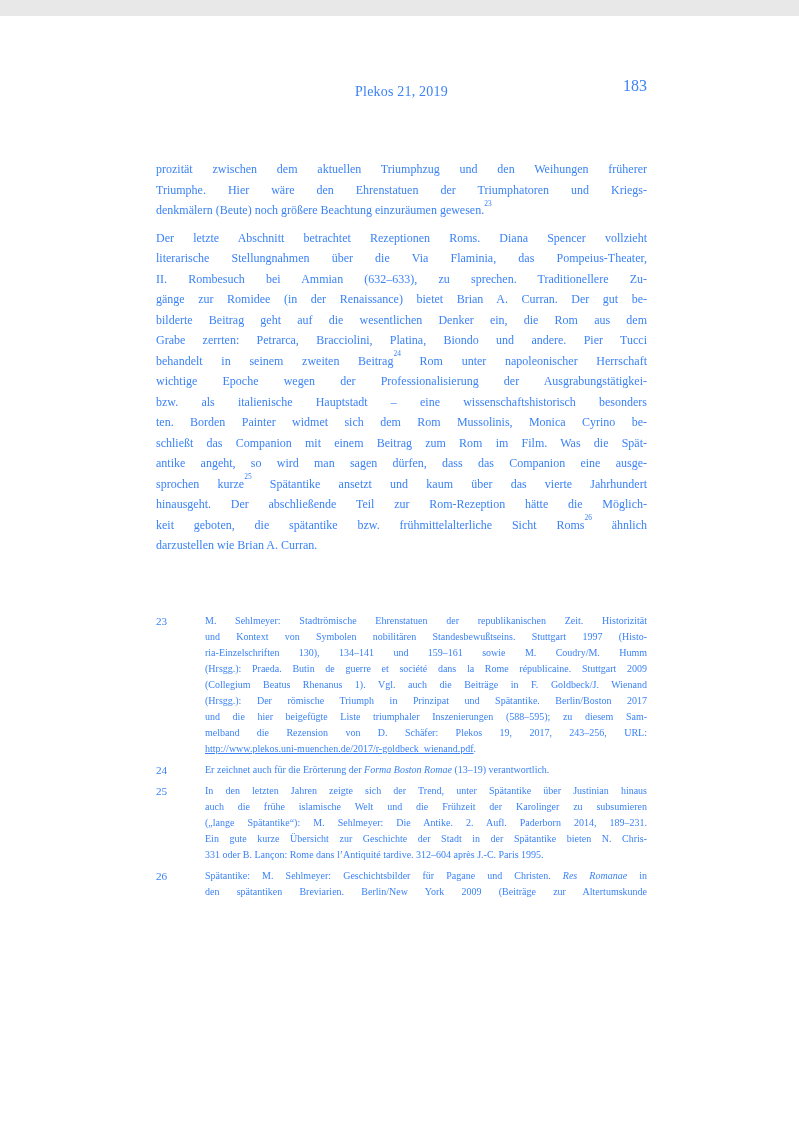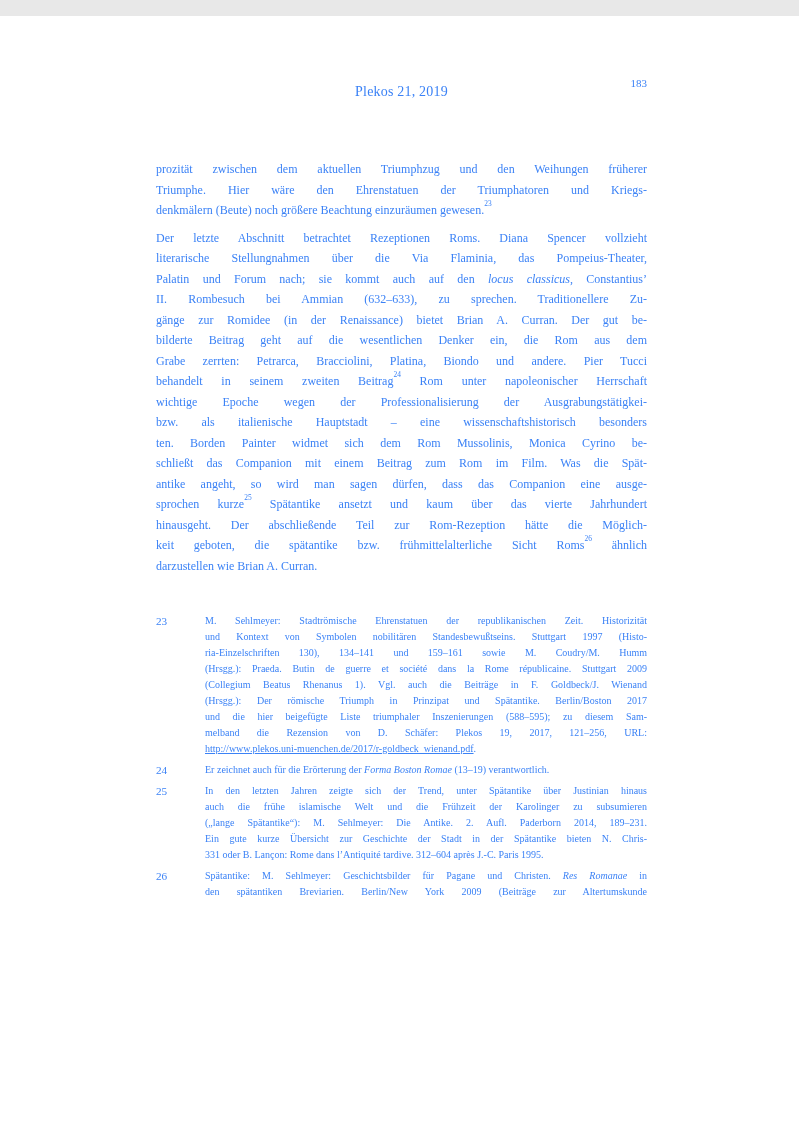--- a/index.html
+++ b/index.html
@@ -2,21 +2,21 @@
 <html lang="de"><head>
 <meta charset="utf-8">
 <style>
   html,body{margin:0;padding:0;background:#e8e8e8;}
   .page{
     position:relative;width:799px;height:1131px;margin:16px auto;
     background:#ffffff;overflow:hidden;color:#3b82f6;
     font-family:"Liberation Serif",serif;
   }
   .running-header{position:absolute;top:68px;left:156px;width:491px;text-align:center;font-size:14px;letter-spacing:.2px;}
-  .page-number{position:absolute;top:61px;left:156px;width:491px;text-align:right;font-size:11px;}
+  .page-number{position:absolute;top:61px;left:156px;width:491px;text-align:right;font-size:16px;}
   .body-text{position:absolute;top:143px;left:156px;width:491px;}
   .body-text .para{margin:0 0 7px 0;}
   .body-text .line{font-size:12px;line-height:20.5px;}
   .footnotes{position:absolute;top:597px;left:156px;width:491px;}
   .fnrow{display:flex;margin-bottom:5px;}
   .fnum{flex:0 0 49px;font-size:11.2px;line-height:16px;}
   .fnbody{flex:1 1 auto;min-width:0;}
   .fnbody .line{font-size:10px;line-height:16px;}
   .line{text-align:justify;text-align-last:justify;white-space:normal;}
   .line.last{text-align-last:left;}
@@ -34,21 +34,20 @@
 
   <main class="body-text">
     <div class="para">
         <div class="line"><span>prozität zwischen dem aktuellen Triumphzug und den Weihungen früherer</span></div>
         <div class="line"><span>Triumphe. Hier wäre den Ehrenstatuen der Triumphatoren und Kriegs-</span></div>
         <div class="line last"><span>denkmälern (Beute) noch größere Beachtung einzuräumen gewesen.</span><sup>23</sup></div>
       </div>
     <div class="para">
         <div class="line"><span>Der letzte Abschnitt betrachtet Rezeptionen Roms. Diana Spencer vollzieht</span></div>
         <div class="line"><span>literarische Stellungnahmen über die Via Flaminia, das Pompeius-Theater,</span></div>
-        <div class="line"><span>Palatin und Forum nach; sie kommt auch auf den </span><span class="it">locus classicus</span><span>, Constantius’</span></div>
         <div class="line"><span>II. Rombesuch bei Ammian (632–633), zu sprechen. Traditionellere Zu-</span></div>
         <div class="line"><span>gänge zur Romidee (in der Renaissance) bietet Brian A. Curran. Der gut be-</span></div>
         <div class="line"><span>bilderte Beitrag geht auf die wesentlichen Denker ein, die Rom aus dem</span></div>
         <div class="line"><span>Grabe zerrten: Petrarca, Bracciolini, Platina, Biondo und andere. Pier Tucci</span></div>
         <div class="line"><span>behandelt in seinem zweiten Beitrag</span><sup>24</sup><span> Rom unter napoleonischer Herrschaft</span></div>
         <div class="line"><span>wichtige Epoche wegen der Professionalisierung der Ausgrabungstätigkei-</span></div>
         <div class="line"><span>bzw. als italienische Hauptstadt – eine wissenschaftshistorisch besonders</span></div>
         <div class="line"><span>ten. Borden Painter widmet sich dem Rom Mussolinis, Monica Cyrino be-</span></div>
         <div class="line"><span>schließt das Companion mit einem Beitrag zum Rom im Film. Was die Spät-</span></div>
         <div class="line"><span>antike angeht, so wird man sagen dürfen, dass das Companion eine ausge-</span></div>
@@ -63,21 +62,21 @@
     <div class="fnrow">
       <div class="fnum">23</div>
       <div class="fnbody">
           <div class="line"><span>M. Sehlmeyer: Stadtrömische Ehrenstatuen der republikanischen Zeit. Historizität</span></div>
           <div class="line"><span>und Kontext von Symbolen nobilitären Standesbewußtseins. Stuttgart 1997 (Histo-</span></div>
           <div class="line"><span>ria-Einzelschriften 130), 134–141 und 159–161 sowie M. Coudry/M. Humm</span></div>
           <div class="line"><span>(Hrsgg.): Praeda. Butin de guerre et société dans la Rome républicaine. Stuttgart 2009</span></div>
           <div class="line"><span>(Collegium Beatus Rhenanus 1). Vgl. auch die Beiträge in F. Goldbeck/J. Wienand</span></div>
           <div class="line"><span>(Hrsgg.): Der römische Triumph in Prinzipat und Spätantike. Berlin/Boston 2017</span></div>
           <div class="line"><span>und die hier beigefügte Liste triumphaler Inszenierungen (588–595); zu diesem Sam-</span></div>
-          <div class="line"><span>melband die Rezension von D. Schäfer: Plekos 19, 2017, 121–256, URL:</span></div>
+          <div class="line"><span>melband die Rezension von D. Schäfer: Plekos 19, 2017, 243–256, URL:</span></div>
           <div class="line last"><span class="url">http://www.plekos.uni-muenchen.de/2017/r-goldbeck_wienand.pdf</span><span>.</span></div>
         </div>
     </div>
     <div class="fnrow">
       <div class="fnum">24</div>
       <div class="fnbody">
           <div class="line last"><span>Er zeichnet auch für die Erörterung der </span><span class="it">Forma Boston Romae</span><span> (13–19) verantwortlich.</span></div>
         </div>
     </div>
     <div class="fnrow">

